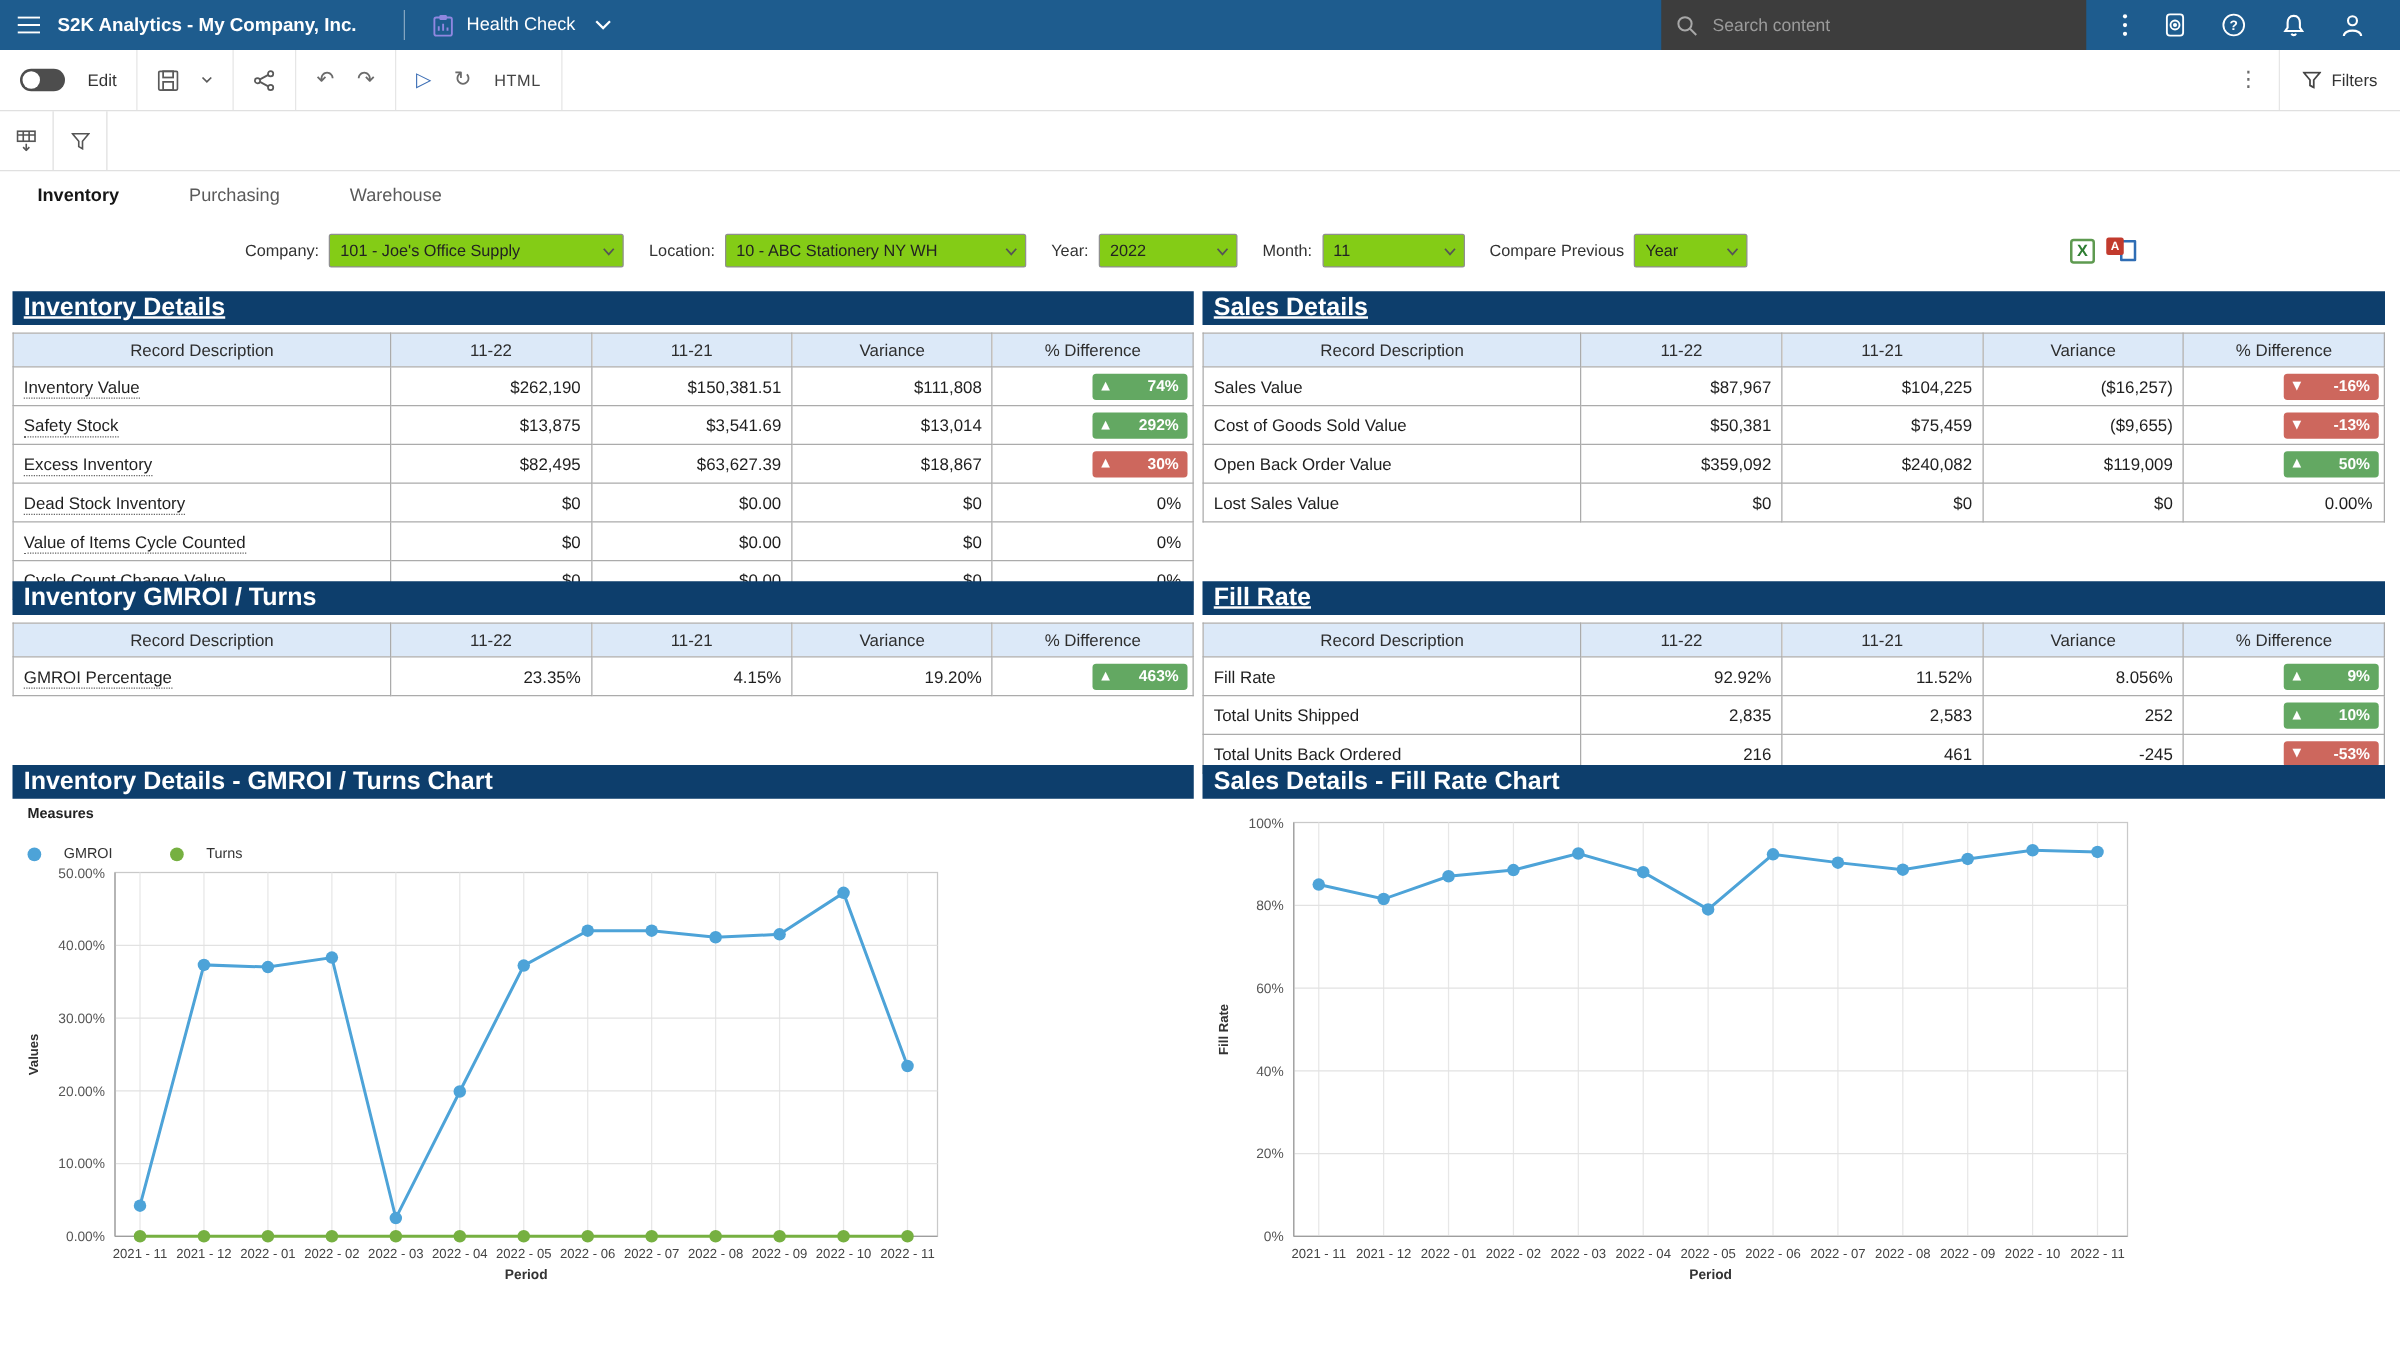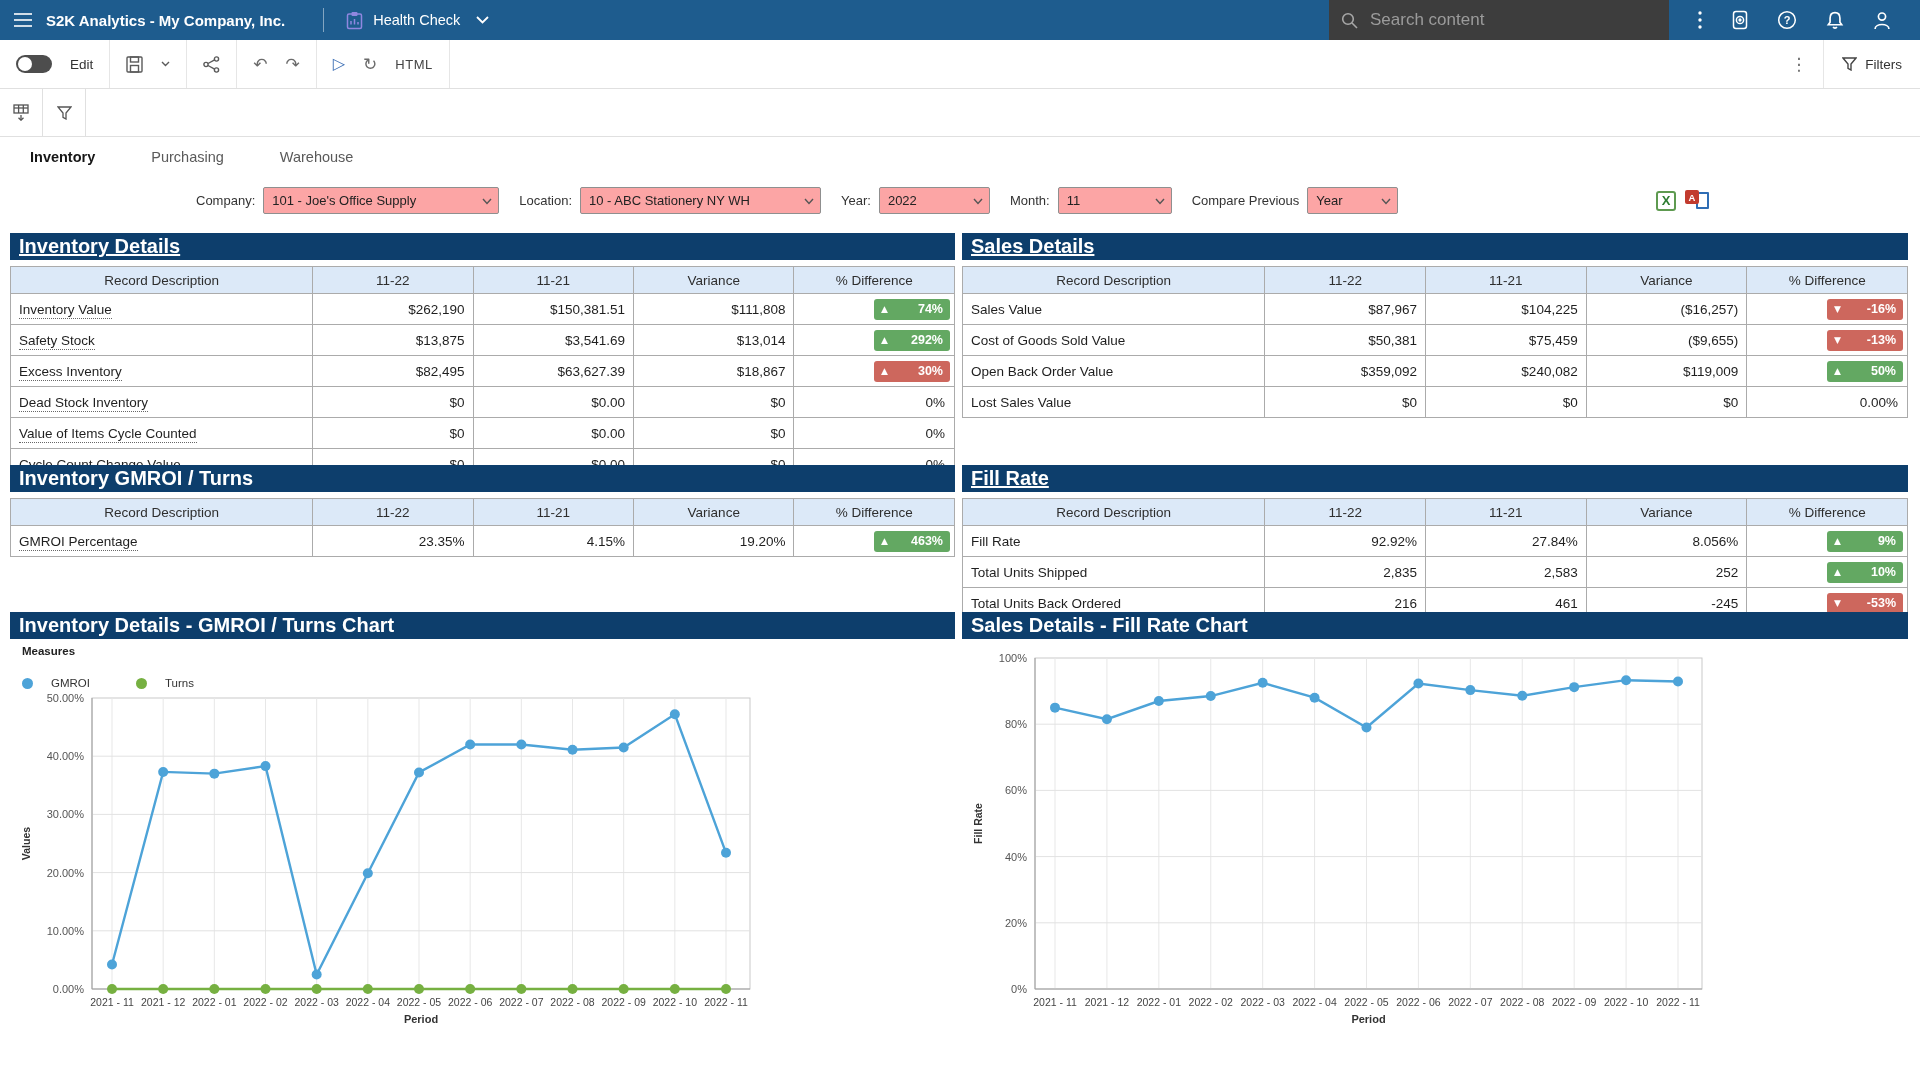--- a/index.html
+++ b/index.html
@@ -6,21 +6,21 @@
   .page{position:relative;width:1920px;height:1080px;font-family:"Liberation Sans",sans-serif;overflow:hidden;background:#fff;}
   
   .appbar{height:40px;background:var(--appbar);display:flex;align-items:center;color:#fff;}
   .appbar .icon-btn{display:flex;align-items:center;justify-content:center;cursor:pointer;}
   .hamburger{width:46px;height:40px;}
   .app-title{font-size:15px;font-weight:bold;white-space:nowrap;margin-right:38px;}
   .appbar-divider{width:1px;height:24px;background:rgba(255,255,255,.45);margin-right:22px;}
   .view-icon{margin-right:10px;display:flex;}
   .view-name{font-size:14.5px;margin-right:16px;}
   .search{margin-left:auto;width:340px;height:40px;background:#3D3D3D;display:flex;align-items:center;padding:0 12px;box-sizing:border-box;gap:10px;}
-  .search-input{background:transparent;border:none;outline:none;color:#0ea5e9;font-size:17px;font-family:"Liberation Sans",sans-serif;width:100%;}
+  .search-input{background:transparent;border:none;outline:none;color:#0ea5e9;font-size:14px;font-family:"Liberation Sans",sans-serif;width:100%;}
   .search-input::placeholder{color:#9B9B9B;}
   .appbar-icons{width:251px;display:flex;justify-content:space-evenly;align-items:center;}
   
   .toolbar{height:48px;border-bottom:1px solid #E0E0E0;display:flex;align-items:center;font-size:13.5px;color:#333;}
   .tb-sep{width:1px;align-self:stretch;background:#E6E6E6;}
   .tb-group{display:flex;align-items:center;gap:18px;padding:0 16px;height:100%;}
   .toggle{width:36px;height:18px;border-radius:9px;background:#4D4D4D;position:relative;cursor:pointer;}
   .toggle .knob{position:absolute;left:2px;top:2px;width:14px;height:14px;border-radius:50%;background:#fff;}
   .tb-icon{color:#5A5A5A;display:flex;align-items:center;cursor:pointer;}
   .glyph{font-size:17px;line-height:1;color:#6B6B6B;cursor:pointer;font-family:"DejaVu Sans",sans-serif;}
@@ -34,21 +34,21 @@
   
   .tabs{height:37px;display:flex;align-items:flex-end;padding-left:24px;gap:44px;}
   .tab{font-size:14.5px;color:#5A5A5A;cursor:pointer;padding:0 4px;}
   .tab .lbl{display:block;padding:0 2px 9px 2px;}
   .tab .bar{height:3px;background:#D8D8D8;}
   .tab.active{color:#161616;font-weight:bold;}
   .tab.active .bar{background:var(--tab_active);}
   
   .filterbar{height:53px;display:flex;align-items:center;padding-left:196px;font-size:13px;color:#333;}
   .f-label{margin-right:8px;white-space:nowrap;}
-  .select{position:relative;height:27px;border:1px solid #8F8F8F;border-radius:2px;background:#fca5a5;display:flex;align-items:center;padding:0 24px 0 8px;box-sizing:border-box;font-size:13px;color:#222;margin-right:20px;cursor:pointer;white-space:nowrap;}
+  .select{position:relative;height:27px;border:1px solid #8F8F8F;border-radius:2px;background:#84cc16;display:flex;align-items:center;padding:0 24px 0 8px;box-sizing:border-box;font-size:13px;color:#222;margin-right:20px;cursor:pointer;white-space:nowrap;}
   .sel-chev{position:absolute;right:6px;top:10px;}
   .exports{margin-left:auto;margin-right:211px;display:flex;align-items:center;gap:9px;}
   .xls{width:20px;height:20px;border:2px solid #5E9A50;border-radius:3px;background:#fff;display:flex;align-items:center;justify-content:center;font-weight:bold;font-size:13px;color:var(--excel_green);cursor:pointer;box-sizing:border-box;}
   .pdfic{position:relative;width:24px;height:21px;cursor:pointer;}
   .pdf-page{position:absolute;right:0;top:2px;width:13px;height:17px;background:#fff;border:2px solid #2F6DB4;border-radius:1px;box-sizing:border-box;}
   .pdf-red{position:absolute;left:0;top:0;width:14px;height:14px;background:var(--pdf_red);border-radius:2px;color:#fff;font-size:9.5px;font-weight:bold;display:flex;align-items:center;justify-content:center;}
   
   .panel{position:absolute;}
   .panel-banner{height:27px;background:var(--banner);color:#fff;display:flex;align-items:center;padding:0 9px;}
   .banner-title{font-size:20px;font-weight:bold;white-space:nowrap;}
@@ -492,21 +492,21 @@
         <th>11-22</th>
         <th>11-21</th>
         <th>Variance</th>
         <th>% Difference</th>
       </tr>
         </thead>
       <tbody>
           <tr>
             <td class="c-label"><span>Fill Rate</span></td>
             <td class="c-num">92.92%</td>
-            <td class="c-num">27.84%</td>
+            <td class="c-num">11.52%</td>
             <td class="c-num">8.056%</td>
             <td class="c-pct"><span class="badge good">
                 <span class="arr">▲</span>
                 <span>9%</span>
               </span></td>
           </tr>
           <tr>
             <td class="c-label"><span>Total Units Shipped</span></td>
             <td class="c-num">2,835</td>
             <td class="c-num">2,583</td>

